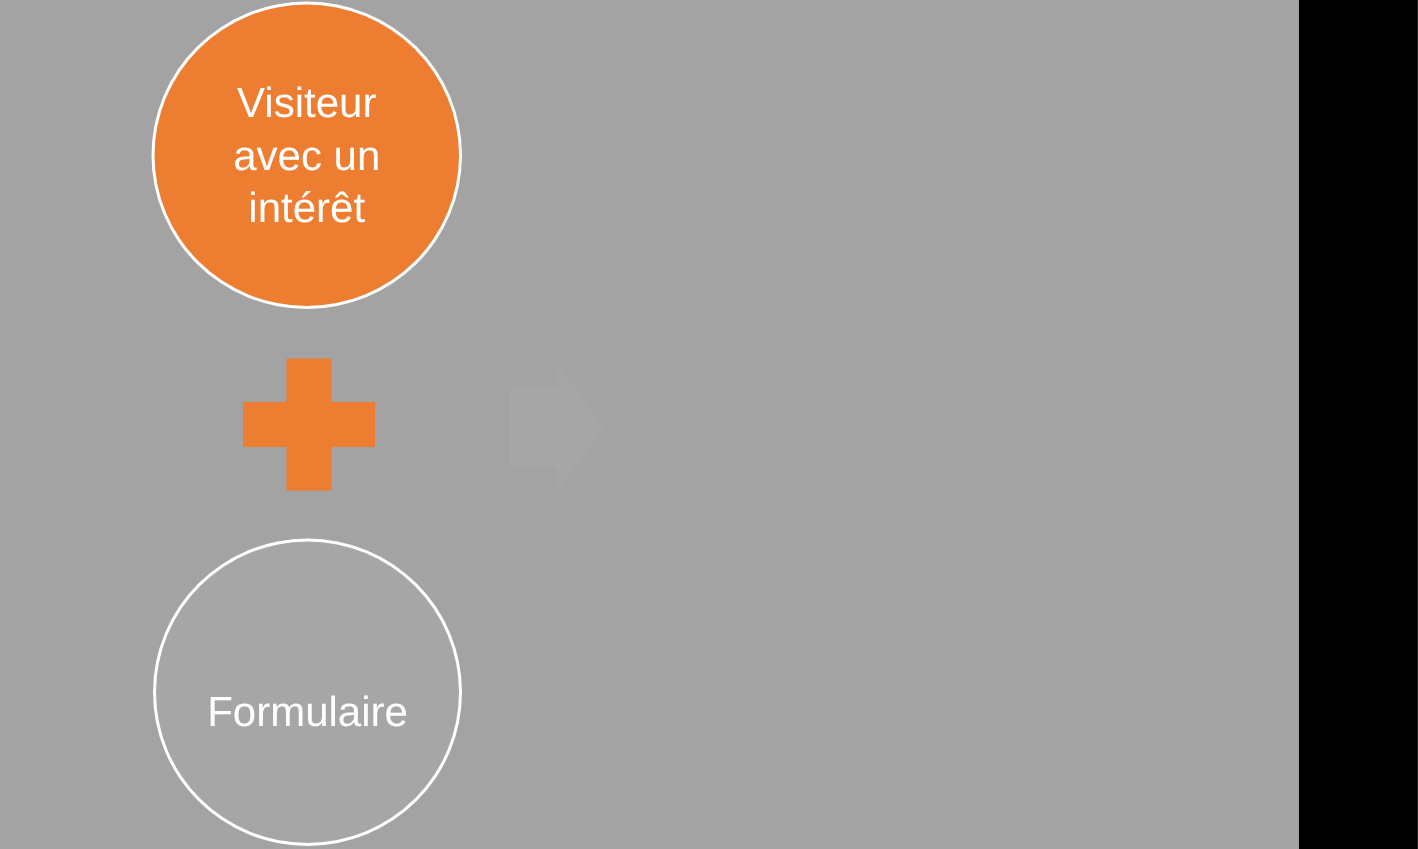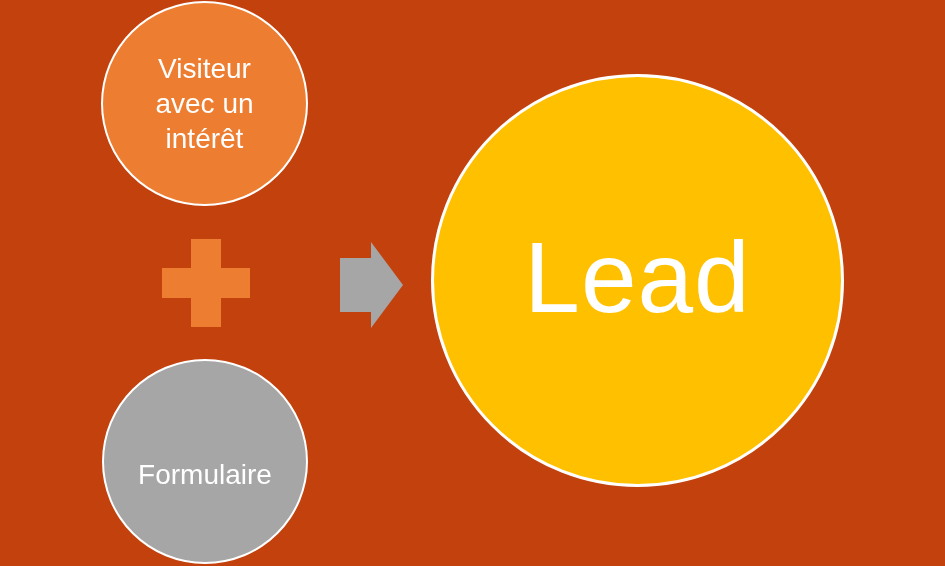--- a/index.html
+++ b/index.html
@@ -4,22 +4,22 @@
 <style>
   * { margin: 0; padding: 0; box-sizing: border-box; }
   html, body {
     width: 945px; height: 566px;
     background: #000000;
     font-family: "Liberation Sans", sans-serif;
     overflow: hidden;
   }
   .canvas {
     position: relative;
-    width: 945px; height: 566px;
-    background: #c2410c;
+    width: 866px; height: 566px;
+    background: #a3a3a3;
   }
   .circle {
     position: absolute;
     border-radius: 50%;
     display: flex;
     align-items: center;
     justify-content: center;
     text-align: center;
   }
   .circle-label {
@@ -99,17 +99,14 @@
   </div>
 
   <div class="circle form-circle">
     <span class="circle-label">Formulaire</span>
   </div>
 
   <svg class="arrow" width="64" height="87" viewBox="0 0 64 87">
     <polygon points="0,16 31,16 31,0 63,43 31,86 31,70 0,70" fill="#A6A6A6"></polygon>
   </svg>
 
-  <div class="circle lead-circle">
-    <span class="circle-label">Lead</span>
-  </div>
 
 </div>
 
 </body></html>

